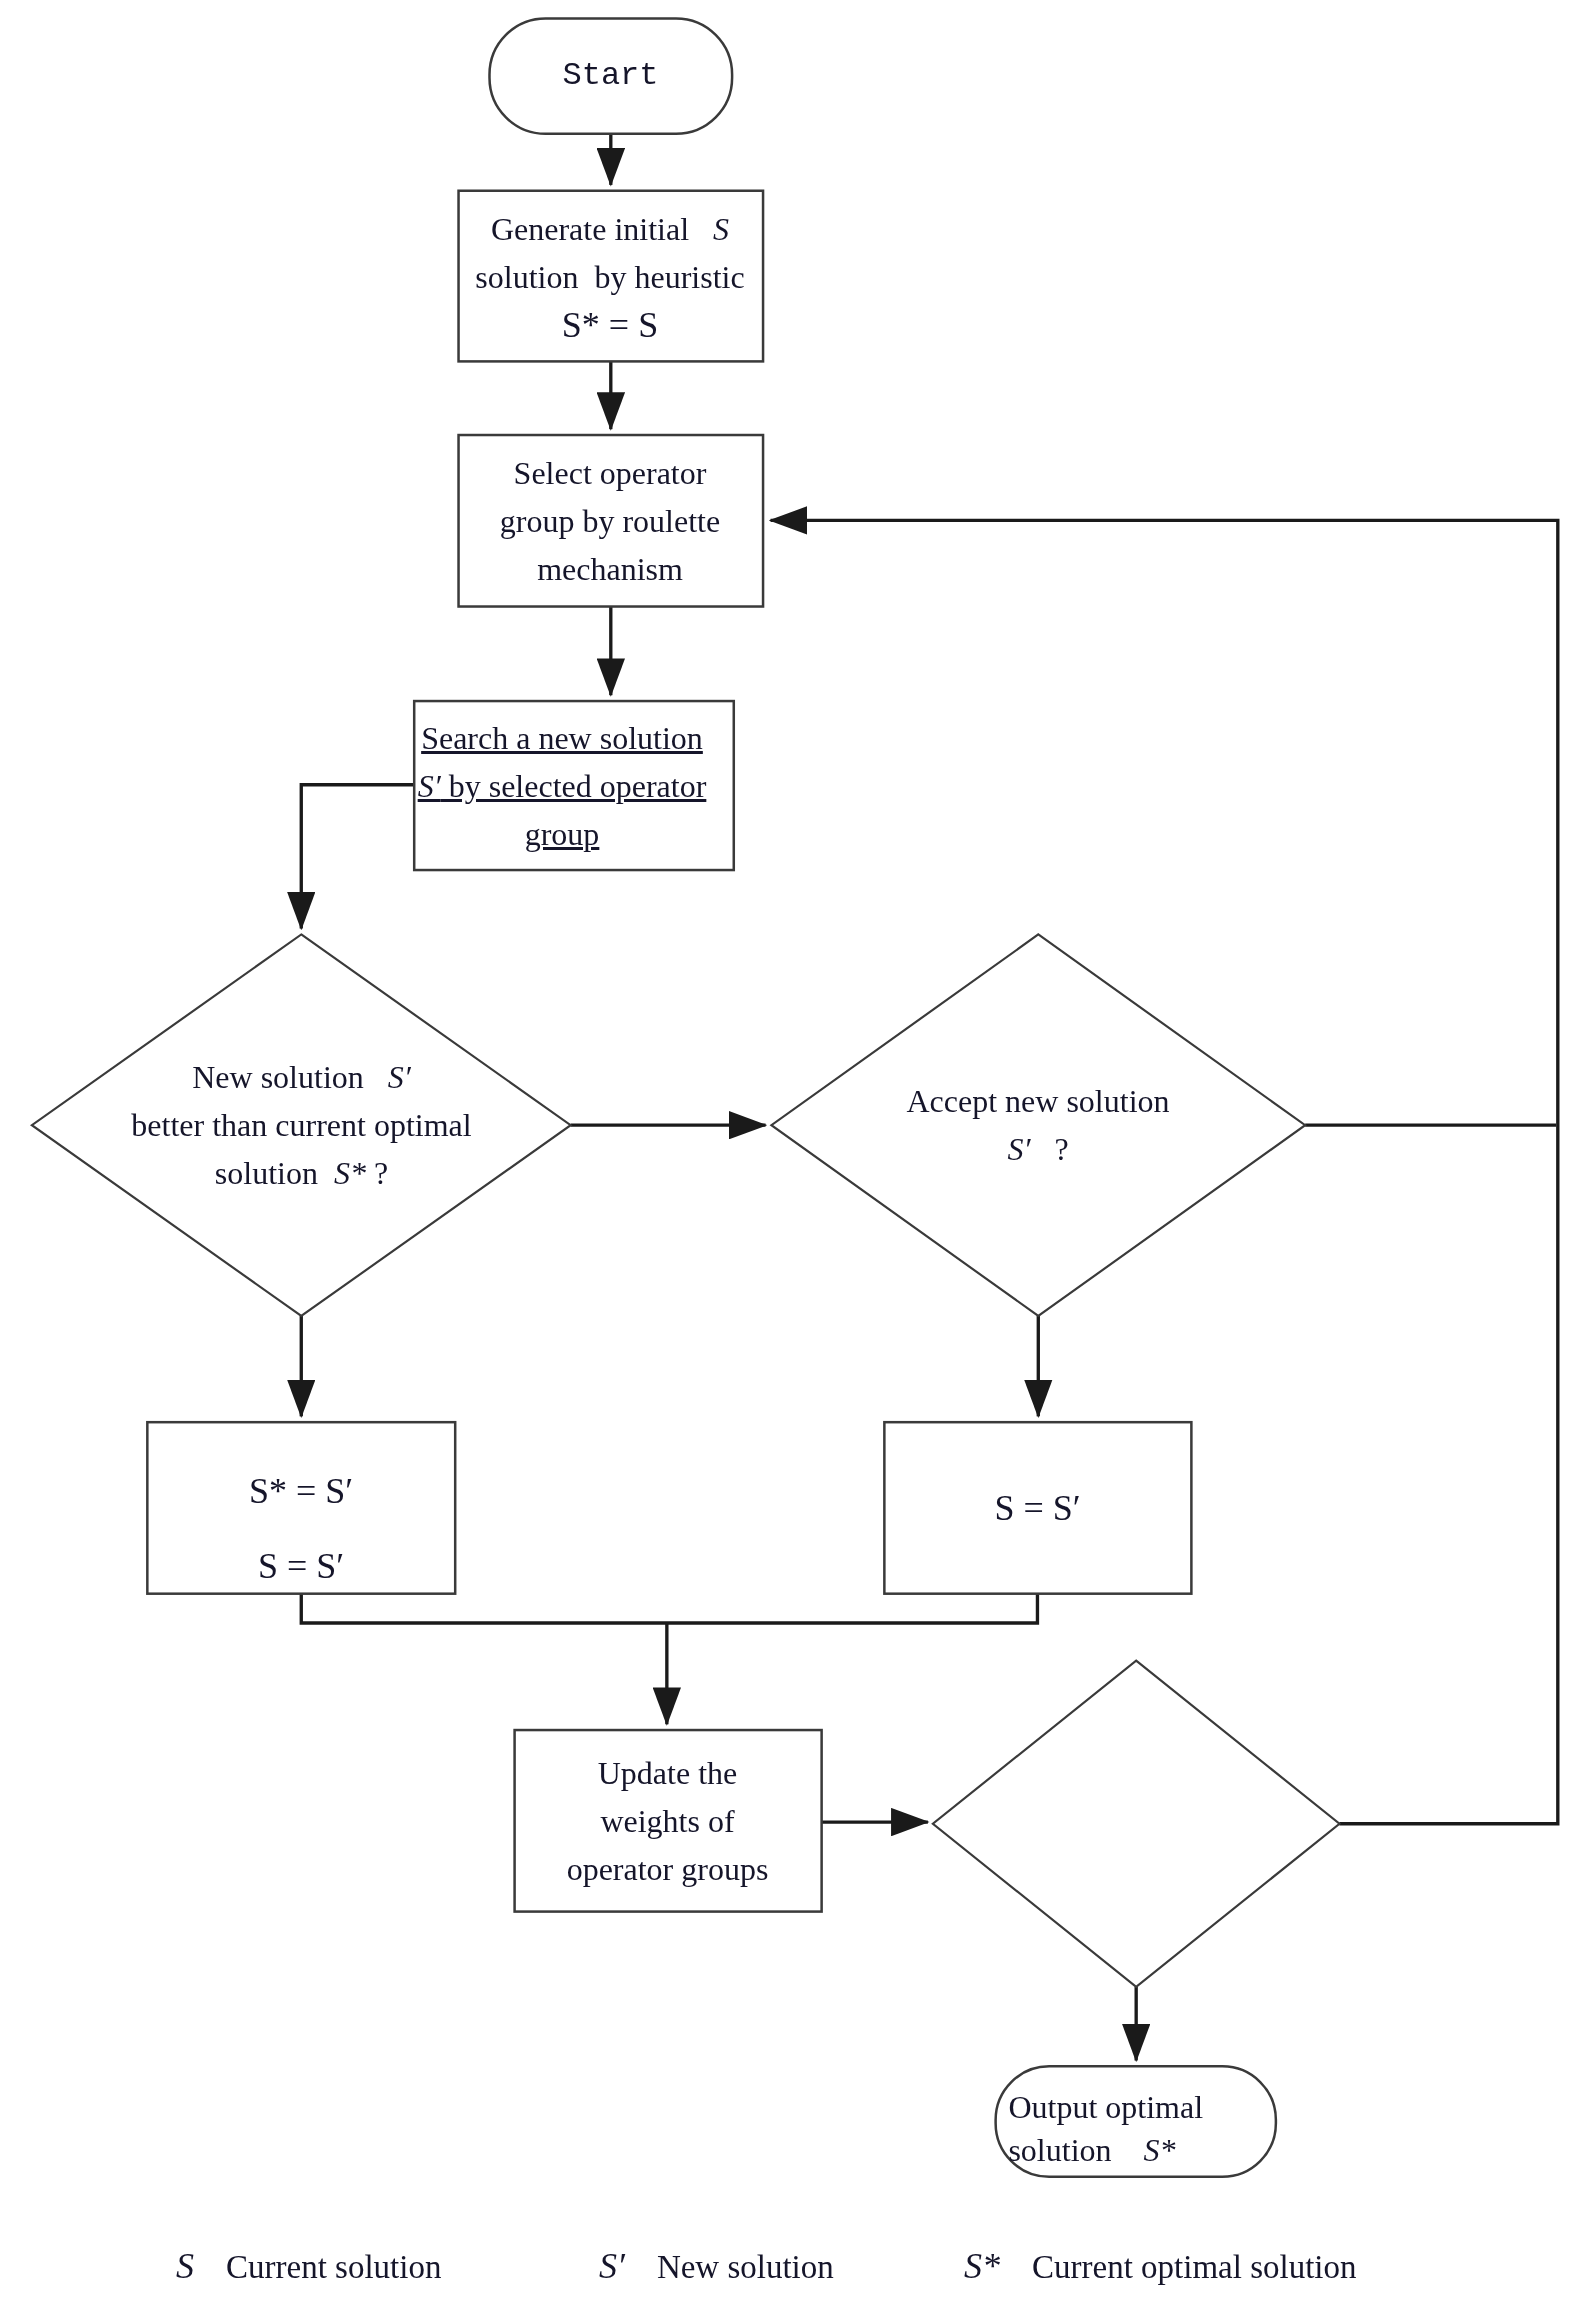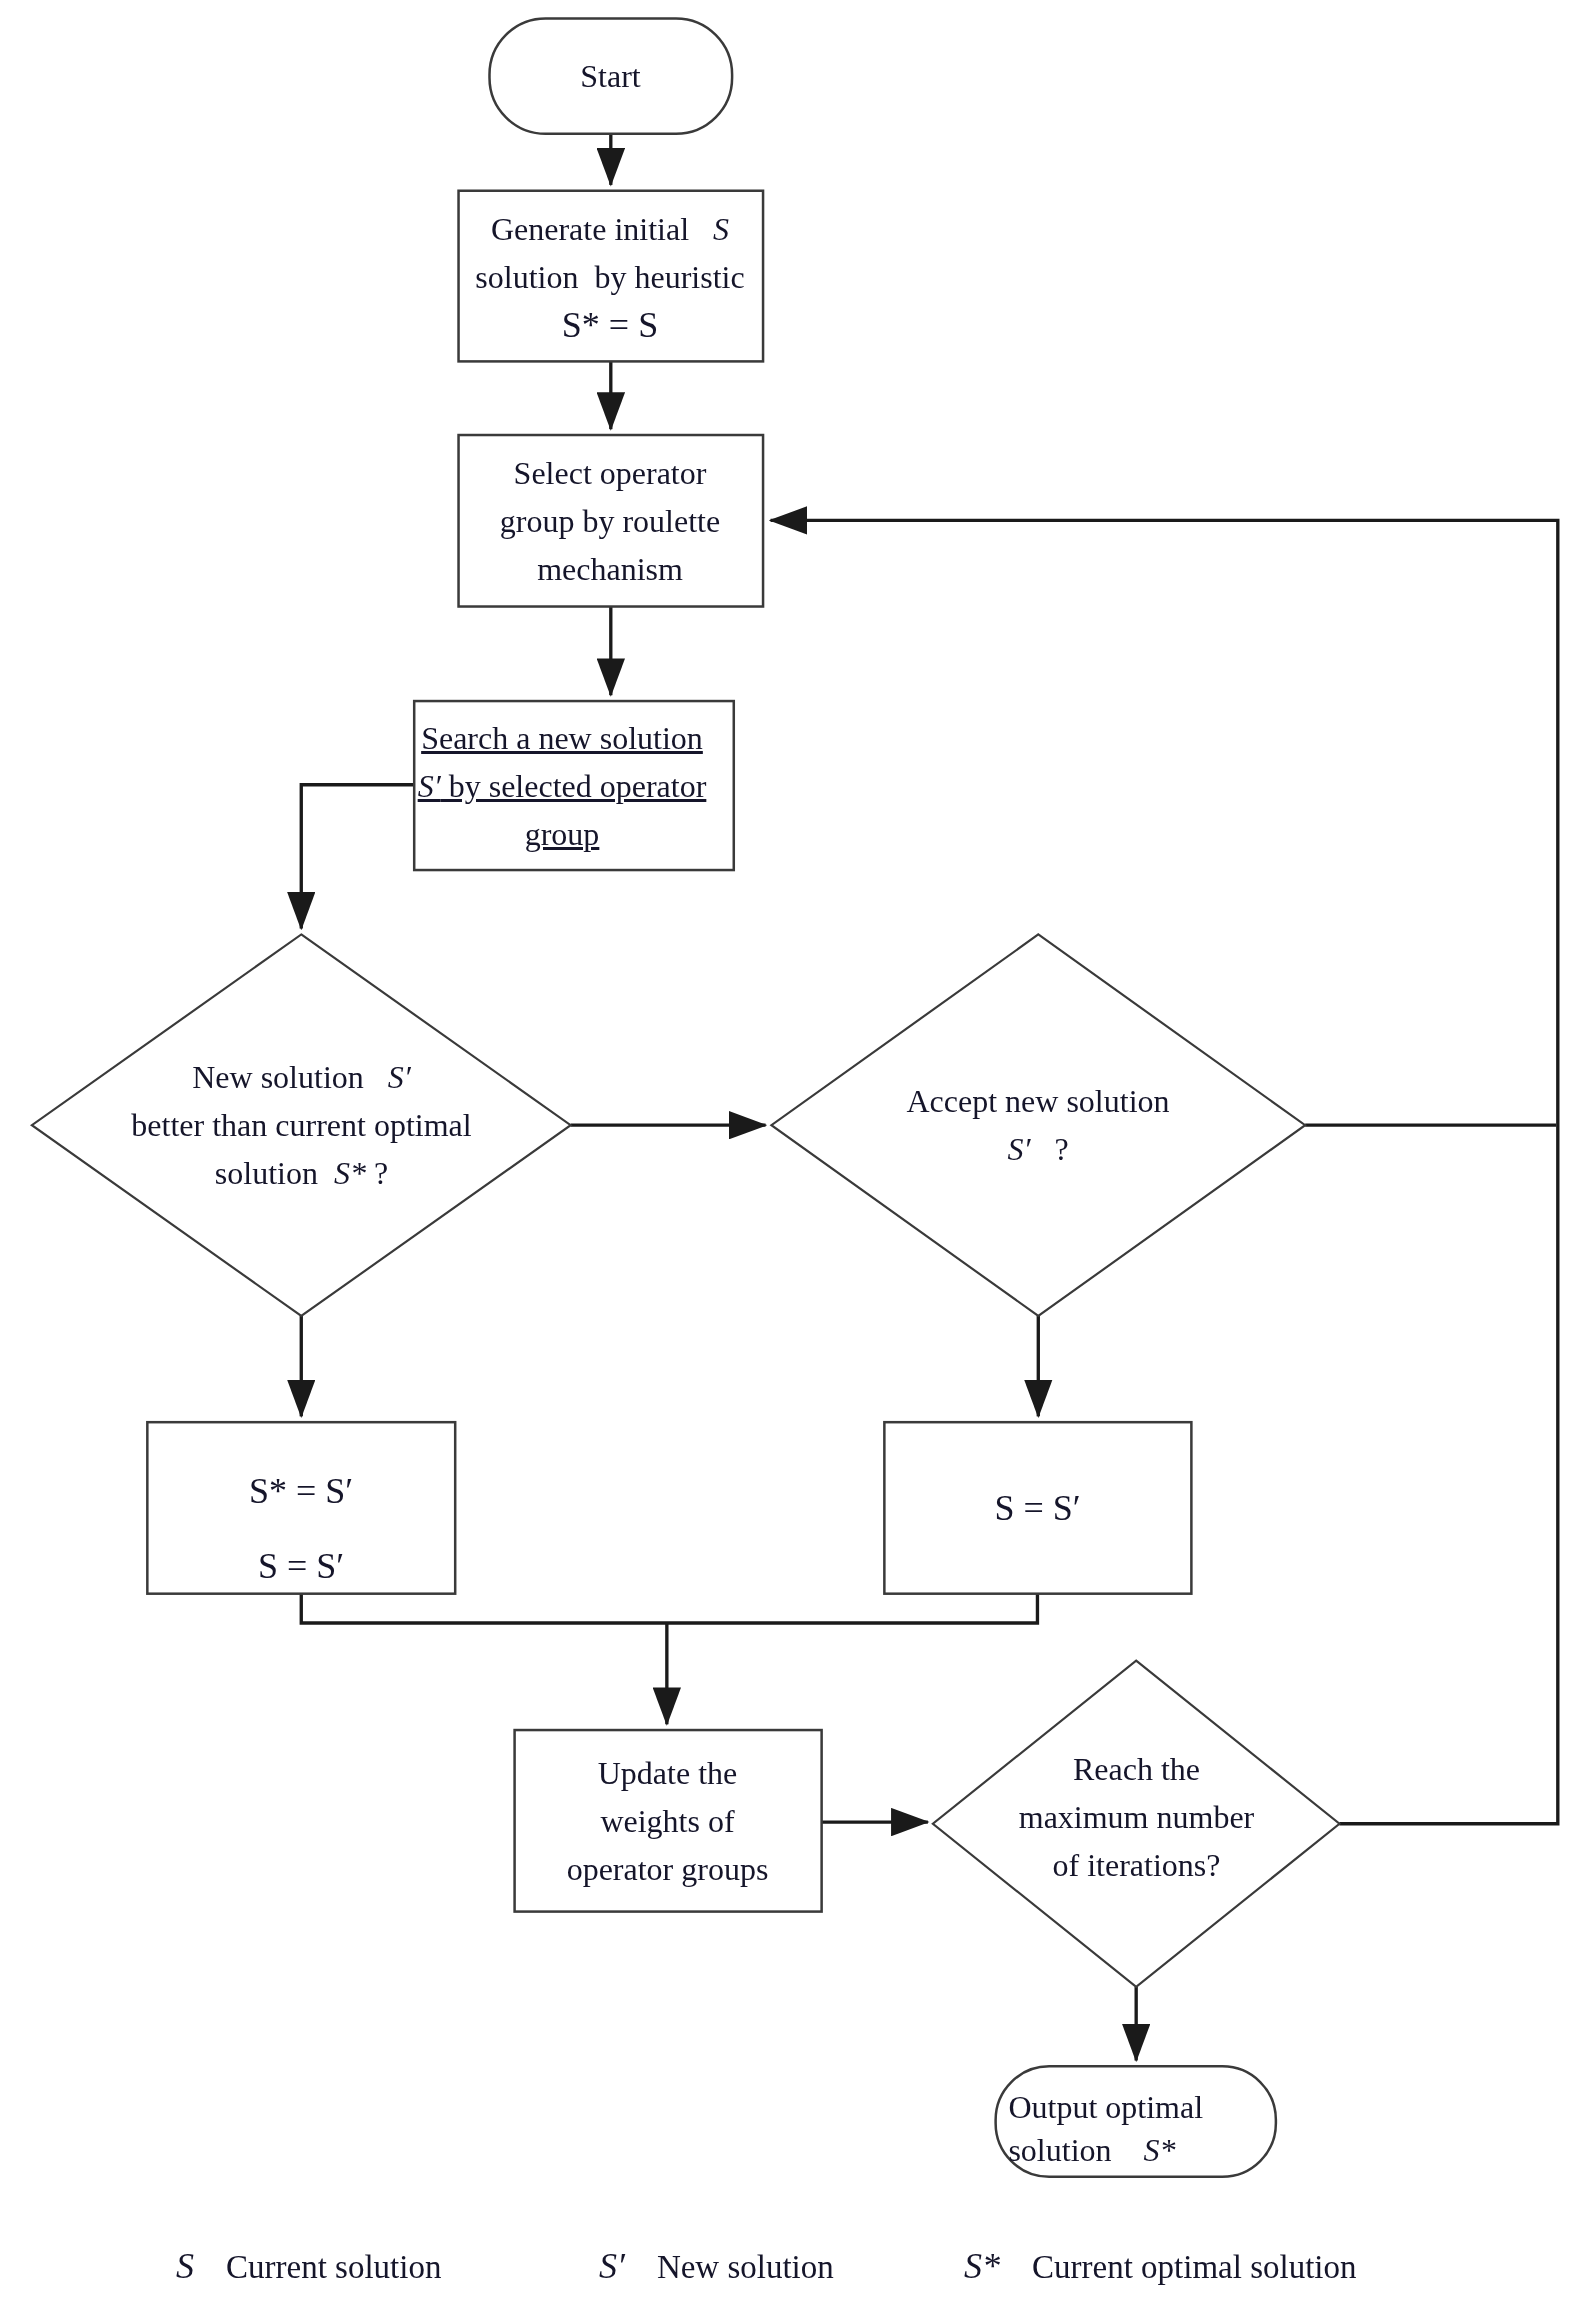--- a/index.html
+++ b/index.html
@@ -75,21 +75,21 @@
     <rect class="shape" x="495" y="838" width="382" height="202"></rect>
     <polygon class="shape diamond" points="360,1117 682,1345 360,1573 38,1345"></polygon>
     <polygon class="shape diamond" points="1241,1117 1560,1345 1241,1573 922,1345"></polygon>
     <rect class="shape" x="176" y="1700" width="368" height="205"></rect>
     <rect class="shape" x="1057" y="1700" width="367" height="205"></rect>
     <rect class="shape" x="615" y="2068" width="367" height="217"></rect>
     <polygon class="shape diamond" points="1358,1985 1601,2180 1358,2375 1115,2180"></polygon>
     <rect class="shape" x="1190" y="2470" width="335" height="132" rx="64" ry="64"></rect>
   </svg>
 
-  <div class="node-label" style="left:489px; top:18.4px; width:243px; height:115px;">
+  <div class="node-label" style="left:489px; top:18.4px; width:243px; height:115px;font-family:Liberation Mono, monospace;">
     <span class="ln">Start</span>
   </div>
 
   <div class="node-label" style="left:458px; top:191px; width:304px; height:171px;border-radius:15px;">
     <span class="ln"><span>Generate initial   </span><span class="math">S</span></span>
     <span class="ln">solution  by heuristic</span>
     <span class="ln mathline">S* = S</span>
   </div>
 
   <div class="node-label" style="left:458px; top:435px; width:304px; height:171px;">
@@ -124,25 +124,20 @@
   <div class="node-label assign" style="left:884px; top:1422px; width:307px; height:171px;">
     <span class="ln mathline">S = S′</span>
   </div>
 
   <div class="node-label" style="left:514px; top:1730px; width:307px; height:182px;">
     <span class="ln">Update the</span>
     <span class="ln">weights of</span>
     <span class="ln">operator groups</span>
   </div>
 
-  <div class="node-label" style="left:933px; top:1666px; width:407px; height:301px;">
-    <span class="ln">Reach the</span>
-    <span class="ln">maximum number</span>
-    <span class="ln">of iterations?</span>
-  </div>
 
   <div class="node-label left-align" style="left:995px; top:2066px; width:280px; height:110px; line-height:43px;margin-top:8px;">
     <span class="ln">Output optimal</span>
     <span class="ln"><span>solution    </span><span class="math">S*</span></span>
   </div>
 
   <div class="legend-item" style="left:176px; top:2245px;">
     <span class="legend-sym">S</span>
     <span>Current solution</span>
   </div>

